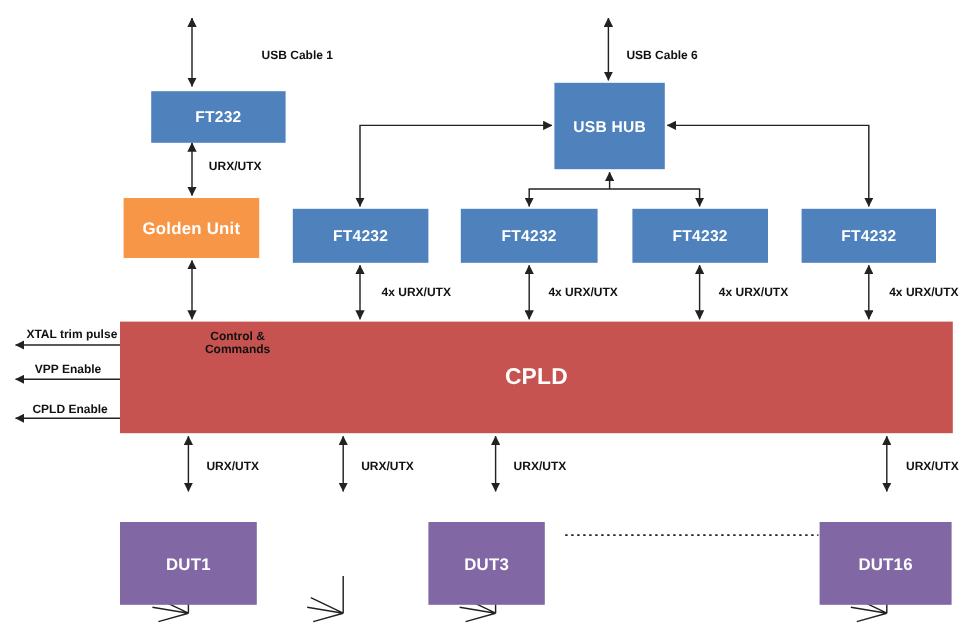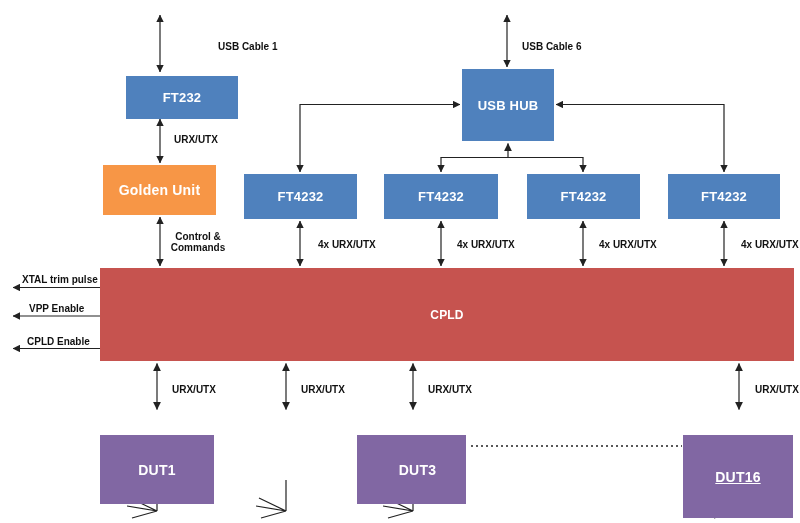--- a/index.html
+++ b/index.html
@@ -14,27 +14,27 @@
   #wires{position:absolute; left:0; top:0; width:800px; height:523px; z-index:1;}
   .wire{stroke:var(--line); stroke-width:1.2; fill:none;}
   .wire-dotted{stroke:var(--line); stroke-width:1.4; fill:none; stroke-dasharray:2 3;}
   .arrowhead{fill:var(--line);}
   .box{
     position:absolute; z-index:2; display:flex; align-items:center; justify-content:center;
     color:#ffffff; font-weight:bold; font-size:13px; letter-spacing:0.2px;
   }
   .box.blue{background:var(--blue);}
   .box.orange{background:var(--orange); font-size:14px;}
-  .box.red{background:var(--red); font-size:12px;text-align:right;}
+  .box.red{background:var(--red); font-size:19px;text-align:right;}
   .box.purple{background:var(--purple); font-size:14px;margin-top:24px;}
   .lbl{
     position:absolute; z-index:3; color:var(--label); font-weight:bold; font-size:10px;
     white-space:nowrap;
   }
-  .lbl.multiline{white-space:pre-line; text-align:center;}
+  .lbl.multiline{white-space:pre-line; text-align:center;margin-top:44px;}
   #title{
     position:absolute; z-index:3; left:250px; top:1px; width:300px; text-align:center;
     color:#000; font-weight:bold; font-size:13px;
   }
 </style>
 </head>
 <body>
 
 <div id="stage">
 
@@ -98,22 +98,22 @@
   <div class="box orange" style="left:103px;top:165px;width:113px;height:50px;">Golden Unit</div>
 
   <div class="box blue" style="left:244px;top:174px;width:113px;height:45px;">FT4232</div>
   <div class="box blue" style="left:384px;top:174px;width:114px;height:45px;">FT4232</div>
   <div class="box blue" style="left:527px;top:174px;width:113px;height:45px;">FT4232</div>
   <div class="box blue" style="left:668px;top:174px;width:112px;height:45px;">FT4232</div>
 
   <div class="box red" style="left:100px;top:268px;width:694px;height:93px;">CPLD</div>
 
   <div class="box purple" style="left:100px;top:411px;width:114px;height:69px;">DUT1</div>
-  <div class="box purple" style="left:357px;top:411px;width:97px;height:69px;padding-left:12px;">DUT3</div>
-  <div class="box purple" style="left:683px;top:411px;width:110px;height:83px;text-decoration:underline;">DUT16</div>
+  <div class="box purple" style="left:357px;top:411px;width:97px;height:69px;">DUT3</div>
+  <div class="box purple" style="left:683px;top:411px;width:110px;height:69px;">DUT16</div>
 
   <div class="lbl" style="left:170px;top:41px;padding-left:48px;">USB Cable 1</div>
   <div class="lbl" style="left:522px;top:41px;">USB Cable 6</div>
   <div class="lbl" style="left:174px;top:134px;">URX/UTX</div>
   <div class="lbl multiline" style="left:166px;top:231px;width:64px;">Control &amp;
 Commands</div>
 
   <div class="lbl" style="left:318px;top:239px;">4x URX/UTX</div>
   <div class="lbl" style="left:457px;top:239px;">4x URX/UTX</div>
   <div class="lbl" style="left:599px;top:239px;">4x URX/UTX</div>

